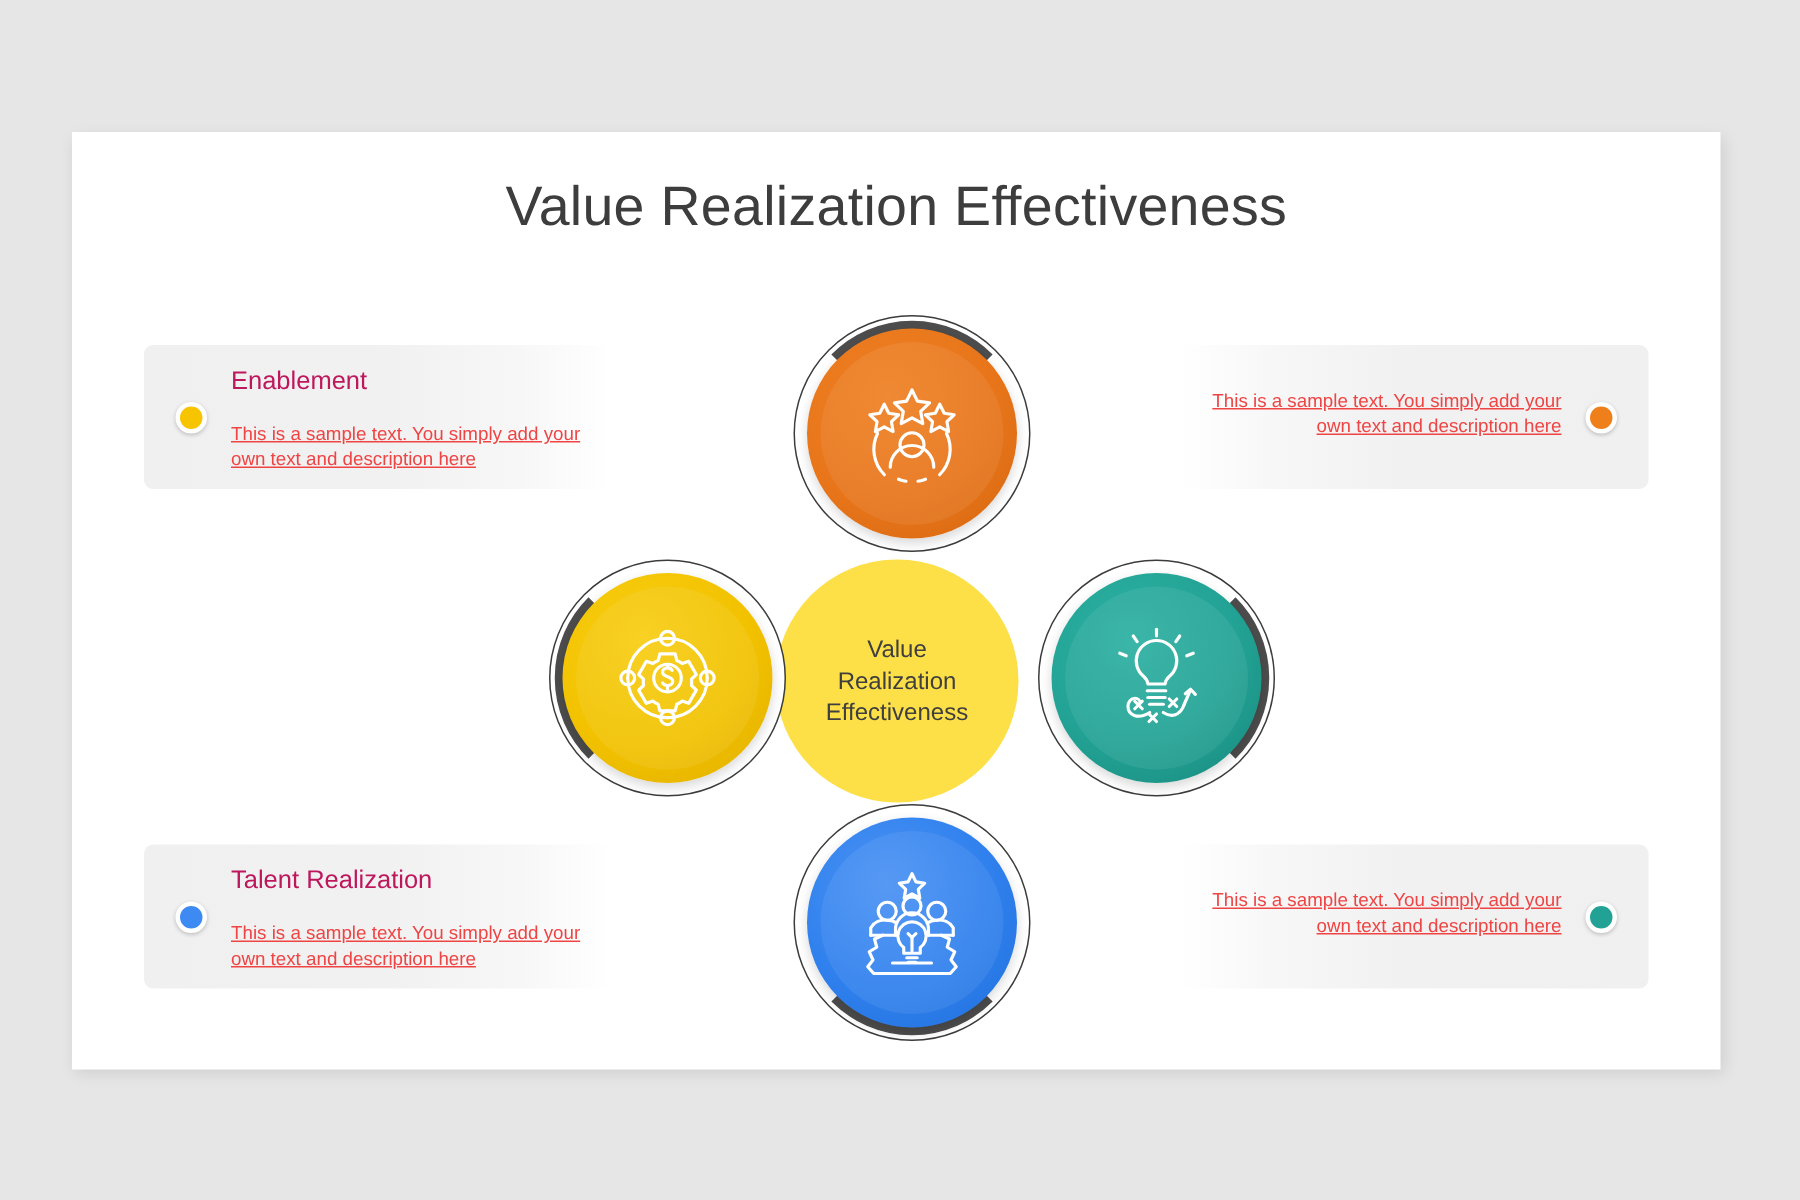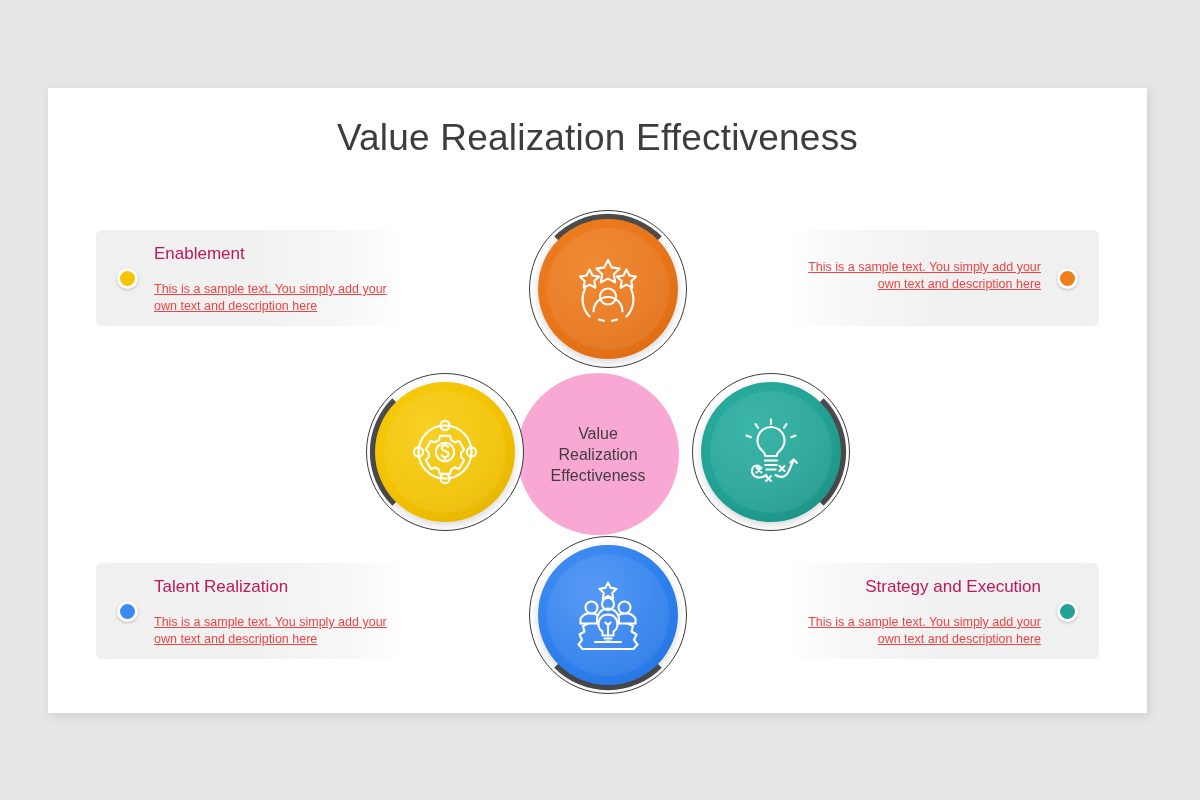--- a/index.html
+++ b/index.html
@@ -110,21 +110,21 @@
     height: 480px;
   }
 
   .hub {
     position: absolute;
     left: 182px;
     top: 180px;
     width: 162px;
     height: 162px;
     border-radius: 50%;
-    background: #f9a8d4;
+    background: #fde047;
     display: flex;
     align-items: center;
     justify-content: center;
     text-align: center;
   }
   .hub-label {
     font-size: 16px;
     line-height: 21px;
     color: #3f3f3f;
     white-space: pre-line;
@@ -208,21 +208,20 @@
     <div class="tb-text">
       <div class="tb-heading">Talent Realization</div>
       <div class="tb-body">This is a sample text. You simply add your own text and description here</div>
     </div>
   </div>
 
   <div class="textbox right row-b">
     <div class="tb-bg"></div>
     <div class="tb-dot" style="background:#22a294"></div>
     <div class="tb-text">
-      <div class="tb-heading">Strategy and Execution</div>
       <div class="tb-body">This is a sample text. You simply add your own text and description here</div>
     </div>
   </div>
 
   <div class="wheel">
 
     <div class="hub">
       <div class="hub-label">Value
 Realization
 Effectiveness</div>

